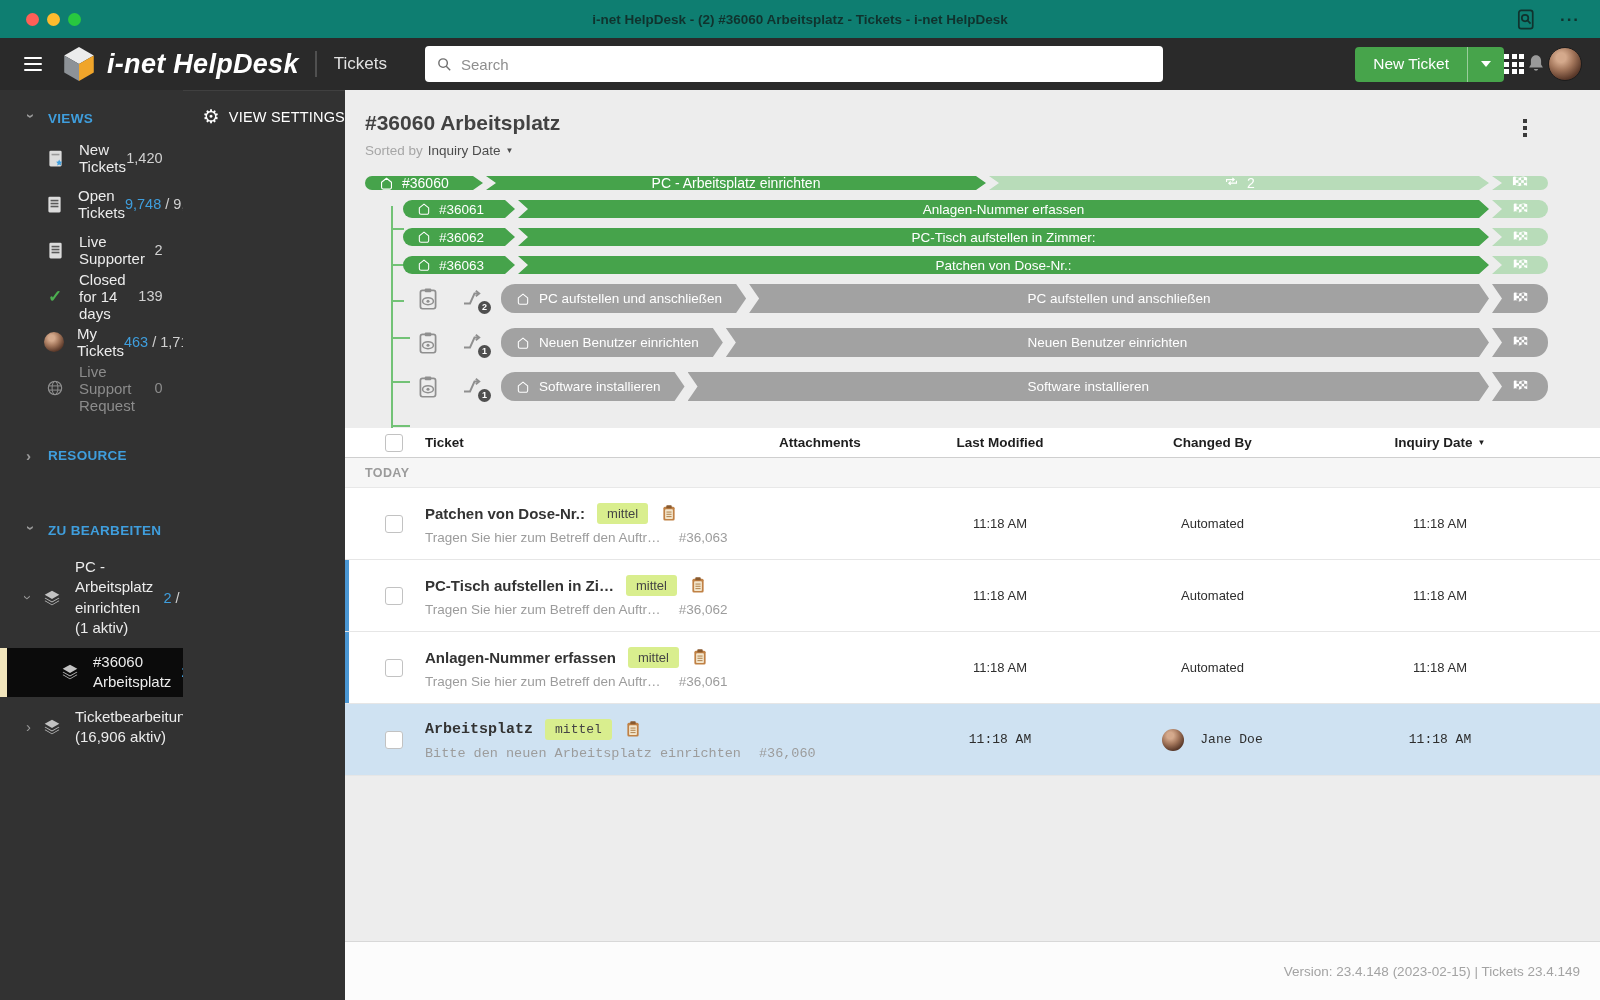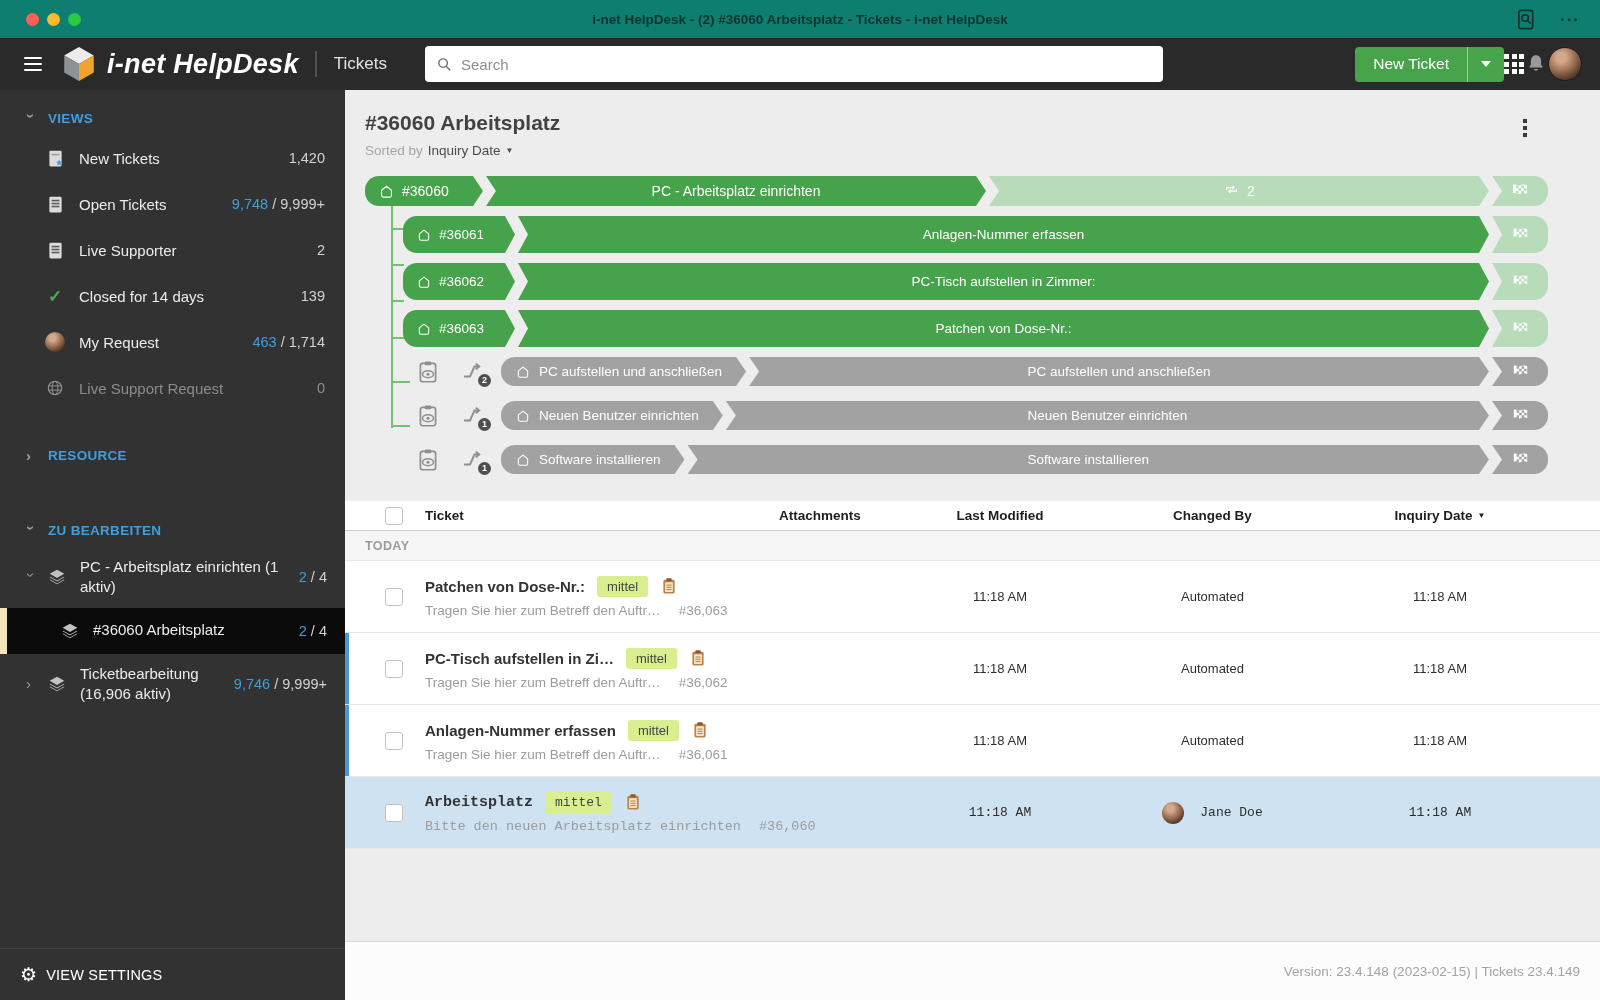--- a/index.html
+++ b/index.html
@@ -35,21 +35,21 @@
   .nt-arrow { width:36px; display:flex; align-items:center; justify-content:center; }
   .tri-down { width:0; height:0; border-left:5px solid transparent; border-right:5px solid transparent; border-top:6px solid #fff; }
   .grid9 { display:grid; grid-template-columns:repeat(3,5px); gap:2.5px; cursor:pointer; }
   .grid9 span { width:5px; height:5px; background:#fff; }
   .avatar { width:34px; height:34px; border-radius:50%; background:radial-gradient(circle at 38% 30%, #d4a98c 16%, #a3765b 42%, #5e3c2c 72%, #34201a 95%); border:1px solid #1d1d1d; cursor:pointer; }
 
   
   .content-row { flex:1; display:flex; min-height:0; }
 
   
-  .sidebar { width:345px; flex:none; background:#323232; color:#e8e8e8; display:flex; flex-direction:column; }
+  .sidebar { width:345px; flex:none; background:#323232; color:#e8e8e8; display:flex; flex-direction:row; }
   .side-scroll { flex:1; padding-top:12px; overflow:hidden; }
   .sec-head { display:flex; align-items:center; gap:12px; padding:9px 20px 9px 26px; color:#3f9edd; font-weight:700; font-size:13.5px; letter-spacing:.3px; cursor:pointer; }
   .chev { color:#9a9a9a; font-size:15px; line-height:1; display:inline-block; width:10px; }
   .chev-d { transform:rotate(90deg); }
   .sv-item { display:flex; align-items:center; height:46px; padding:0 20px 0 44px; font-size:15px; cursor:pointer; }
   .sv-ico { width:22px; margin-right:13px; display:flex; justify-content:center; align-items:center; }
   .sv-label { flex:1; color:#ececec; }
   .sv-count { color:#d2d2d2; font-size:14.5px; white-space:nowrap; }
   .sv-count .act { color:#3f9edd; }
   .sv-item.disabled .sv-label, .sv-item.disabled .sv-count { color:#8c8c8c; }
@@ -73,22 +73,22 @@
   .caret { font-size:8px; color:#4c4c4c; }
   .kebab { position:absolute; right:70px; top:26px; display:flex; flex-direction:column; gap:3px; padding:3px; cursor:pointer; }
   .kebab span { width:4px; height:4px; background:#3a3a3a; }
 
   
   .hier { position:relative; margin:18px 52px 0 20px; flex:none; }
   .hrow { display:flex; margin-bottom:10px; position:relative; }
   .hrow.sub { margin-left:38px; }
   .hrow.step { margin-left:50px; margin-bottom:15px; align-items:center; }
   .hrow.step:last-child { margin-bottom:0; }
-  .seg { display:flex; align-items:center; justify-content:center; color:#fff; font-size:14px; height:30px; gap:7px; }
-  .sub .seg { height:37px; font-size:13.5px; }
+  .seg { display:flex; align-items:center; justify-content:center; color:#fff; font-size:14px; height:14px; gap:7px; }
+  .sub .seg { height:18px; font-size:13.5px; }
   .step .seg { height:29px; font-size:13.5px; }
   .pill { border-radius:14px 0 0 14px; clip-path:polygon(0 0, calc(100% - 10px) 0, 100% 50%, calc(100% - 10px) 100%, 0 100%); padding:0 20px 0 13px; justify-content:flex-start; margin-right:3px; flex:none; }
   .mid { clip-path:polygon(0 0, calc(100% - 10px) 0, 100% 50%, calc(100% - 10px) 100%, 0 100%, 10px 50%); flex:1; margin-right:3px; padding:0 24px; }
   .cap { border-radius:0 14px 14px 0; clip-path:polygon(0 0, 100% 0, 100% 100%, 0 100%, 10px 50%); width:56px; flex:none; }
   .g  { background:#46a34b; }
   .lg { background:#b8dcb9; }
   .gy { background:#a2a2a2; }
   .pill-w118 { width:118px; }
   .pill-w112 { width:112px; }
   .step .pill { padding:0 24px 0 14px; gap:8px; }
@@ -302,21 +302,21 @@
           <span class="sv-ico">
               <span class="chk">✓</span>
             </span>
           <span class="sv-label">Closed for 14 days</span>
           <span class="sv-count"><span>139</span></span>
         </div>
         <div class="sv-item">
           <span class="sv-ico">
               <span class="mini-avatar"></span>
             </span>
-          <span class="sv-label">My Request</span>
+          <span class="sv-label">My Tickets</span>
           <span class="sv-count"><span class="act">463</span> <span>/</span> <span>1,714</span></span>
         </div>
         <div class="sv-item disabled">
           <span class="sv-ico">
               <svg width="20" height="20" viewBox="0 0 24 24">
                 <use href="#i-globe"></use>
               </svg>
             </span>
           <span class="sv-label">Live Support Request</span>
           <span class="sv-count"><span>0</span></span>

